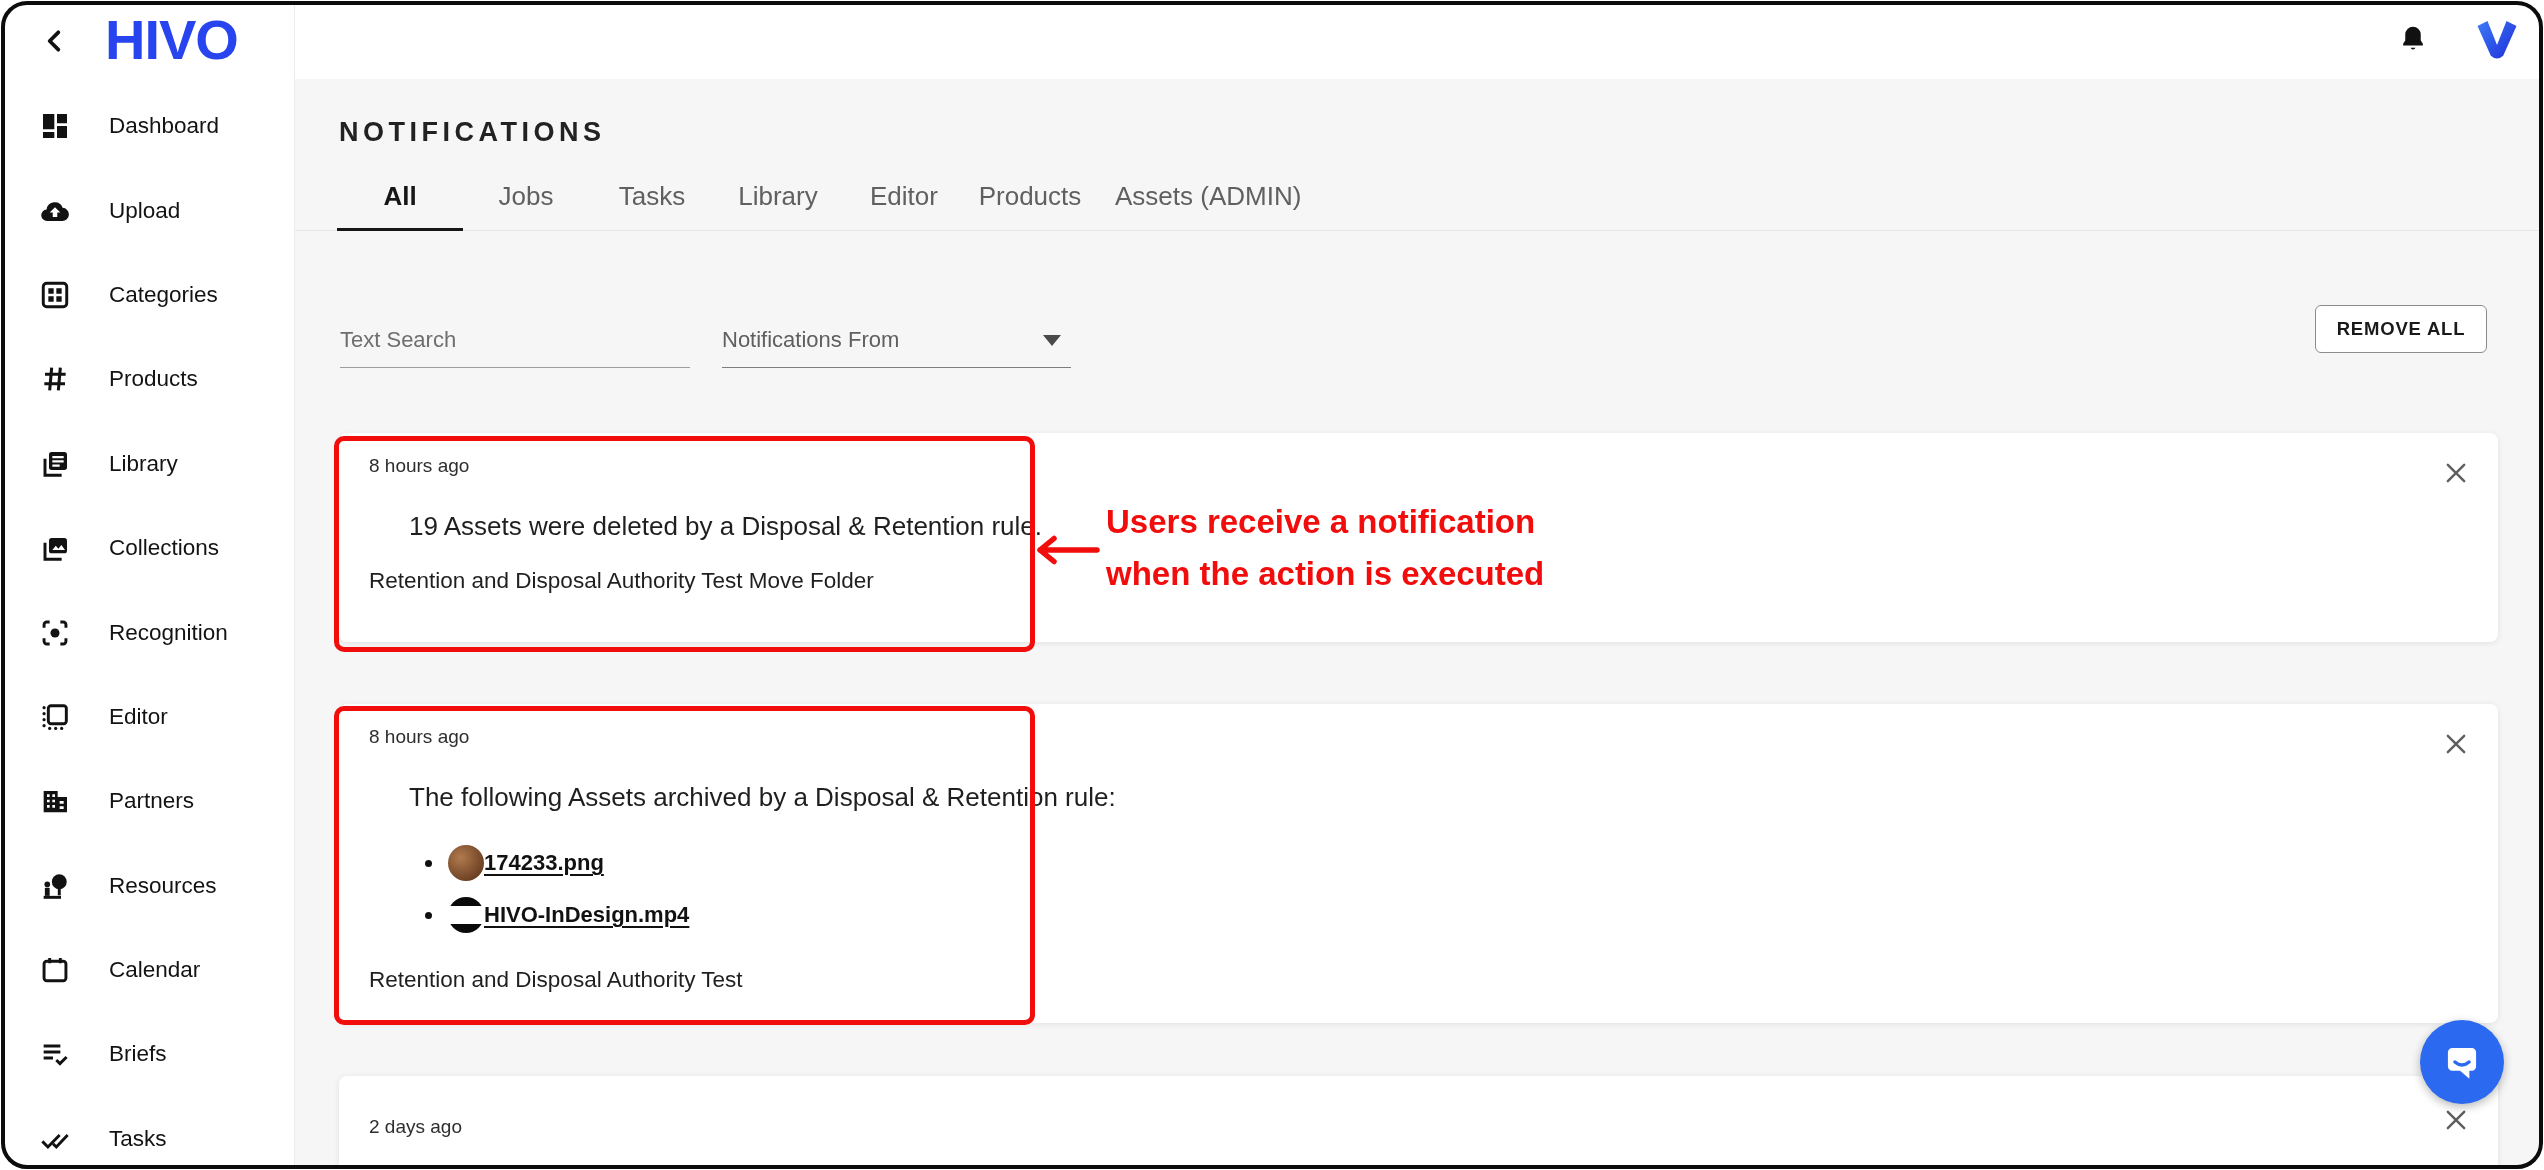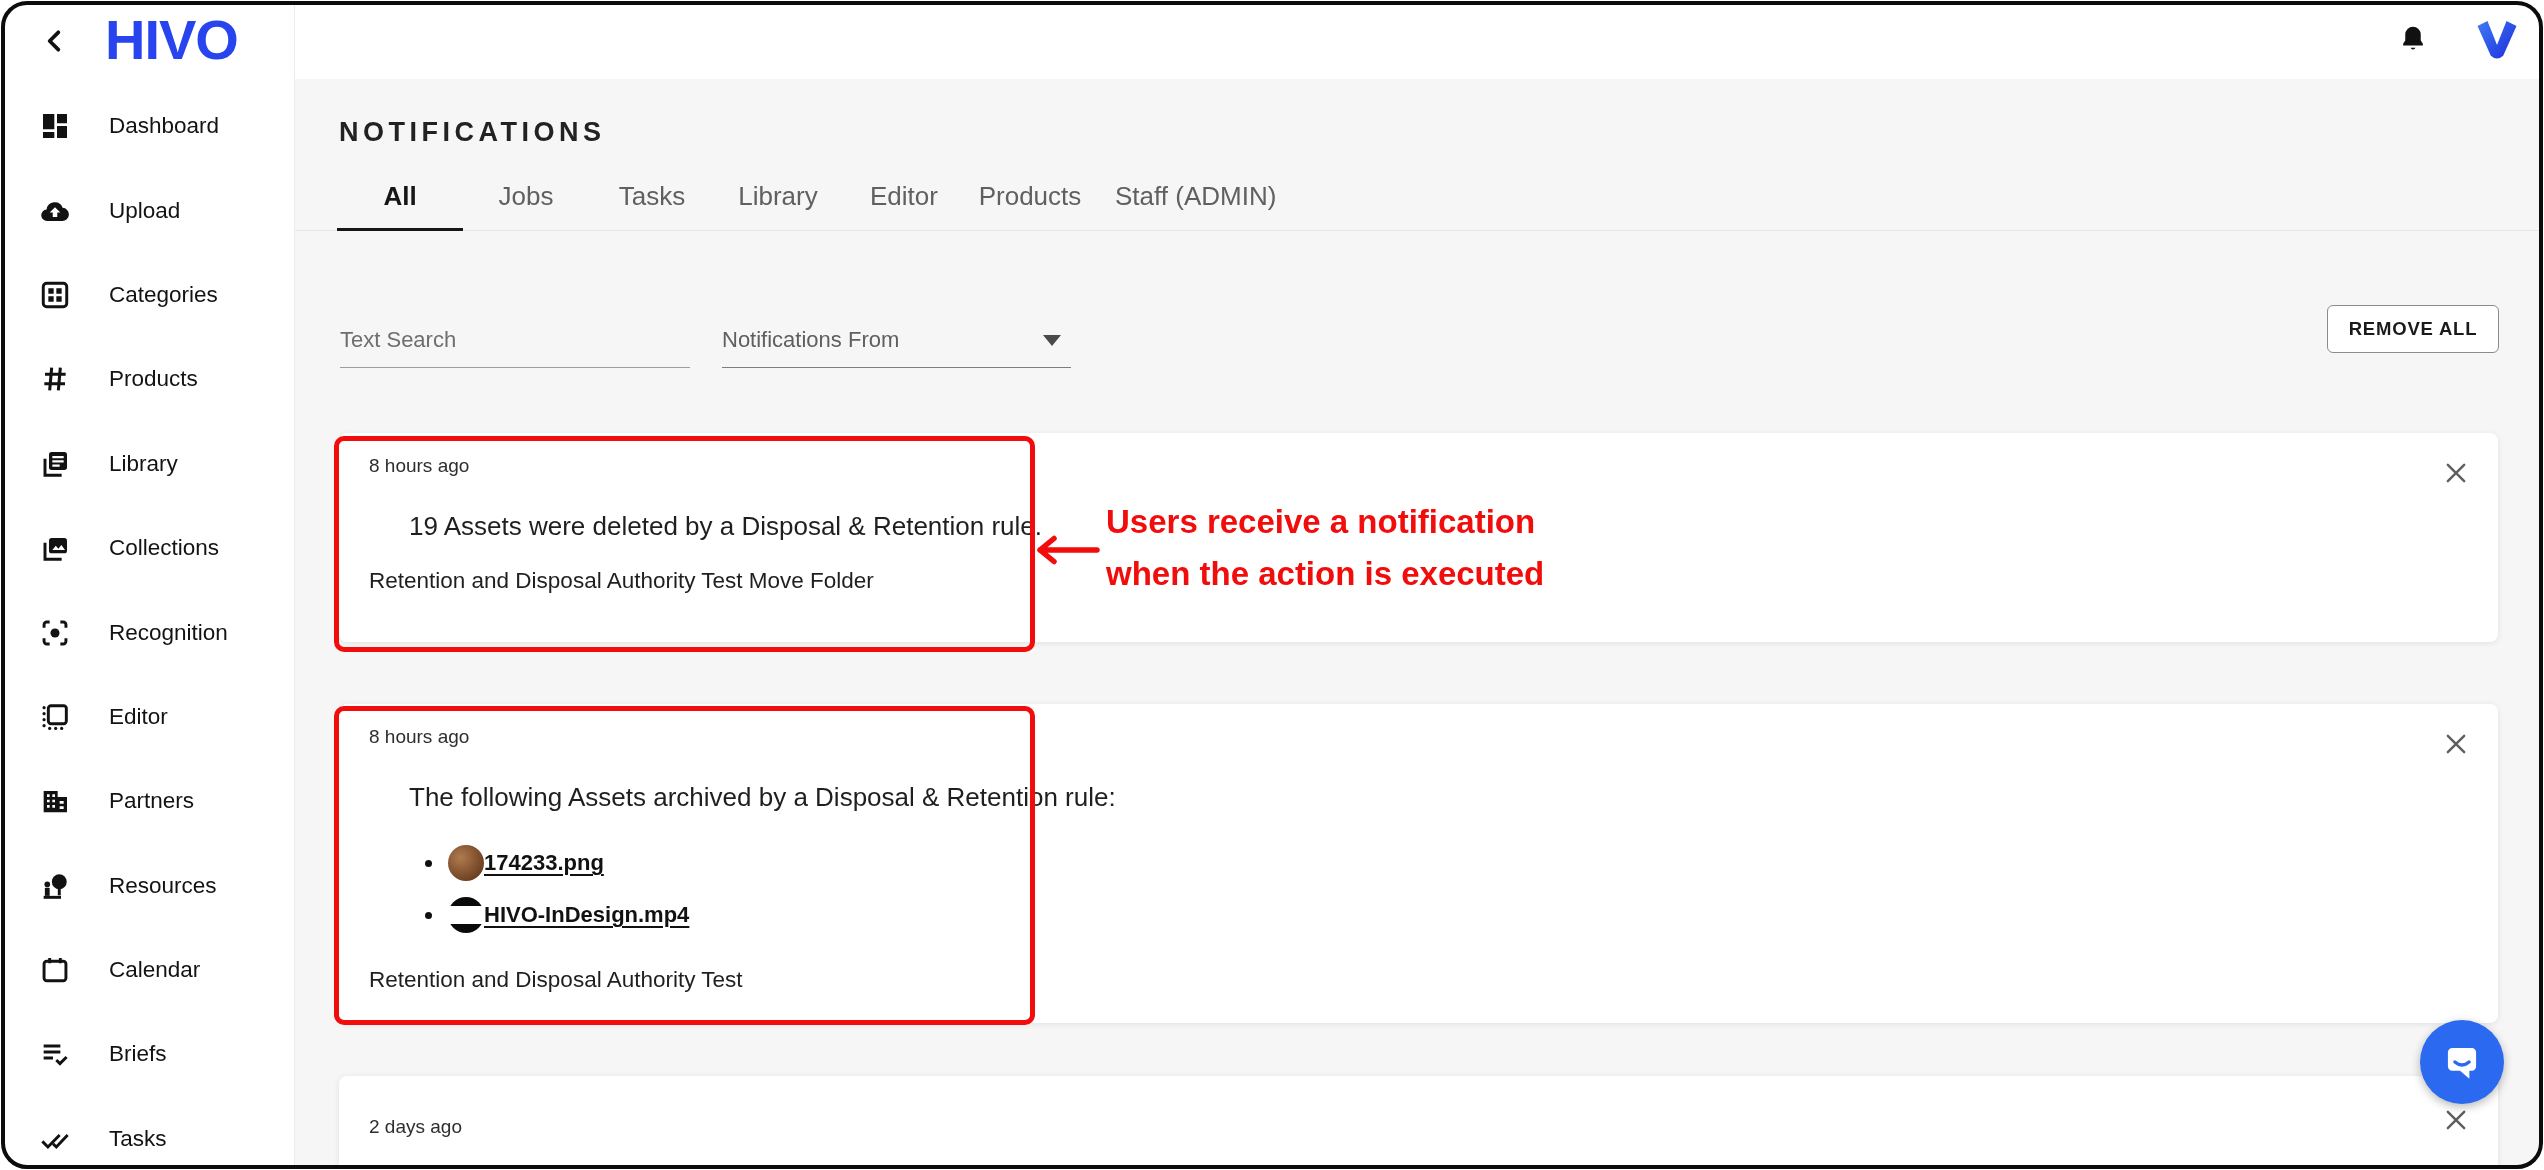--- a/index.html
+++ b/index.html
@@ -32,21 +32,21 @@
   .tab.active { color:#161616; font-weight:600; border-bottom-color:#161616; }
   .tab.wide { min-width:0; padding-left:22px; padding-right:22px; }
 
   .filters { position:absolute; left:42px; right:42px; top:232px; height:90px; }
   .search-field { position:absolute; left:3px; top:12px; width:350px; }
   .search-field input { width:100%; border:none; outline:none; background:transparent; font-family:"Liberation Sans",sans-serif; font-size:22px; color:#333; padding:4px 0 14px; border-bottom:1.5px solid #9d9d9d; }
   .search-field input::placeholder { color:#6e6e6e; opacity:1; }
   .select-field { position:absolute; left:385px; top:12px; width:349px; cursor:pointer; border-bottom:1.5px solid #7e7e7e; padding:4px 0 14px; }
   .select-label { font-size:22px; color:#5f5f5f; }
   .select-chevron { position:absolute; right:10px; top:12px; width:0; height:0; border-left:9px solid transparent; border-right:9px solid transparent; border-top:11px solid #4a4a4a; }
-  .remove-all { position:absolute; right:0; top:-6px; width:172px; height:48px; background:#fff; border:1.5px solid #8c8c8c; border-radius:6px; font-family:"Liberation Sans",sans-serif; font-size:18.5px; font-weight:700; letter-spacing:0.8px; color:#1a1a1a; cursor:pointer; }
+  .remove-all { position:absolute; right:12px; top:-6px; width:172px; height:48px; background:#fff; border:1.5px solid #8c8c8c; border-radius:6px; font-family:"Liberation Sans",sans-serif; font-size:18.5px; font-weight:700; letter-spacing:0.8px; color:#1a1a1a; cursor:pointer; }
 
   
   .card { position:absolute; left:44px; width:2159px; background:#fff; border-radius:8px; box-shadow:0 1px 6px rgba(0,0,0,0.09); padding-left:30px; }
   .card-1 { top:354px; height:209px; }
   .card-2 { top:625px; height:319px; }
   .card-3 { top:997px; height:240px; }
   .n-time { font-size:19px; color:#2e2e2e; padding-top:22px; }
   .n-msg { font-size:26px; color:#1f1f1f; margin-top:34px;margin-left:40px; }
   .n-detail { font-size:22.5px; color:#1f1f1f; margin-top:26px; }
   .n-files { list-style:none; margin-top:24px; padding-left:56px; }
@@ -246,21 +246,21 @@
     <div class="content">
       <div class="page-title">NOTIFICATIONS</div>
 
       <div class="tabs">
         <div class="tab active">All</div>
         <div class="tab">Jobs</div>
         <div class="tab">Tasks</div>
         <div class="tab">Library</div>
         <div class="tab">Editor</div>
         <div class="tab">Products</div>
-        <div class="tab wide">Staff (ADMIN)</div>
+        <div class="tab wide">Assets (ADMIN)</div>
       </div>
 
       <div class="filters">
         <div class="search-field">
           <input type="text" placeholder="Text Search" style="">
         </div>
         <div class="select-field">
           <span class="select-label">Notifications From</span>
           <span class="select-chevron"></span>
         </div>

